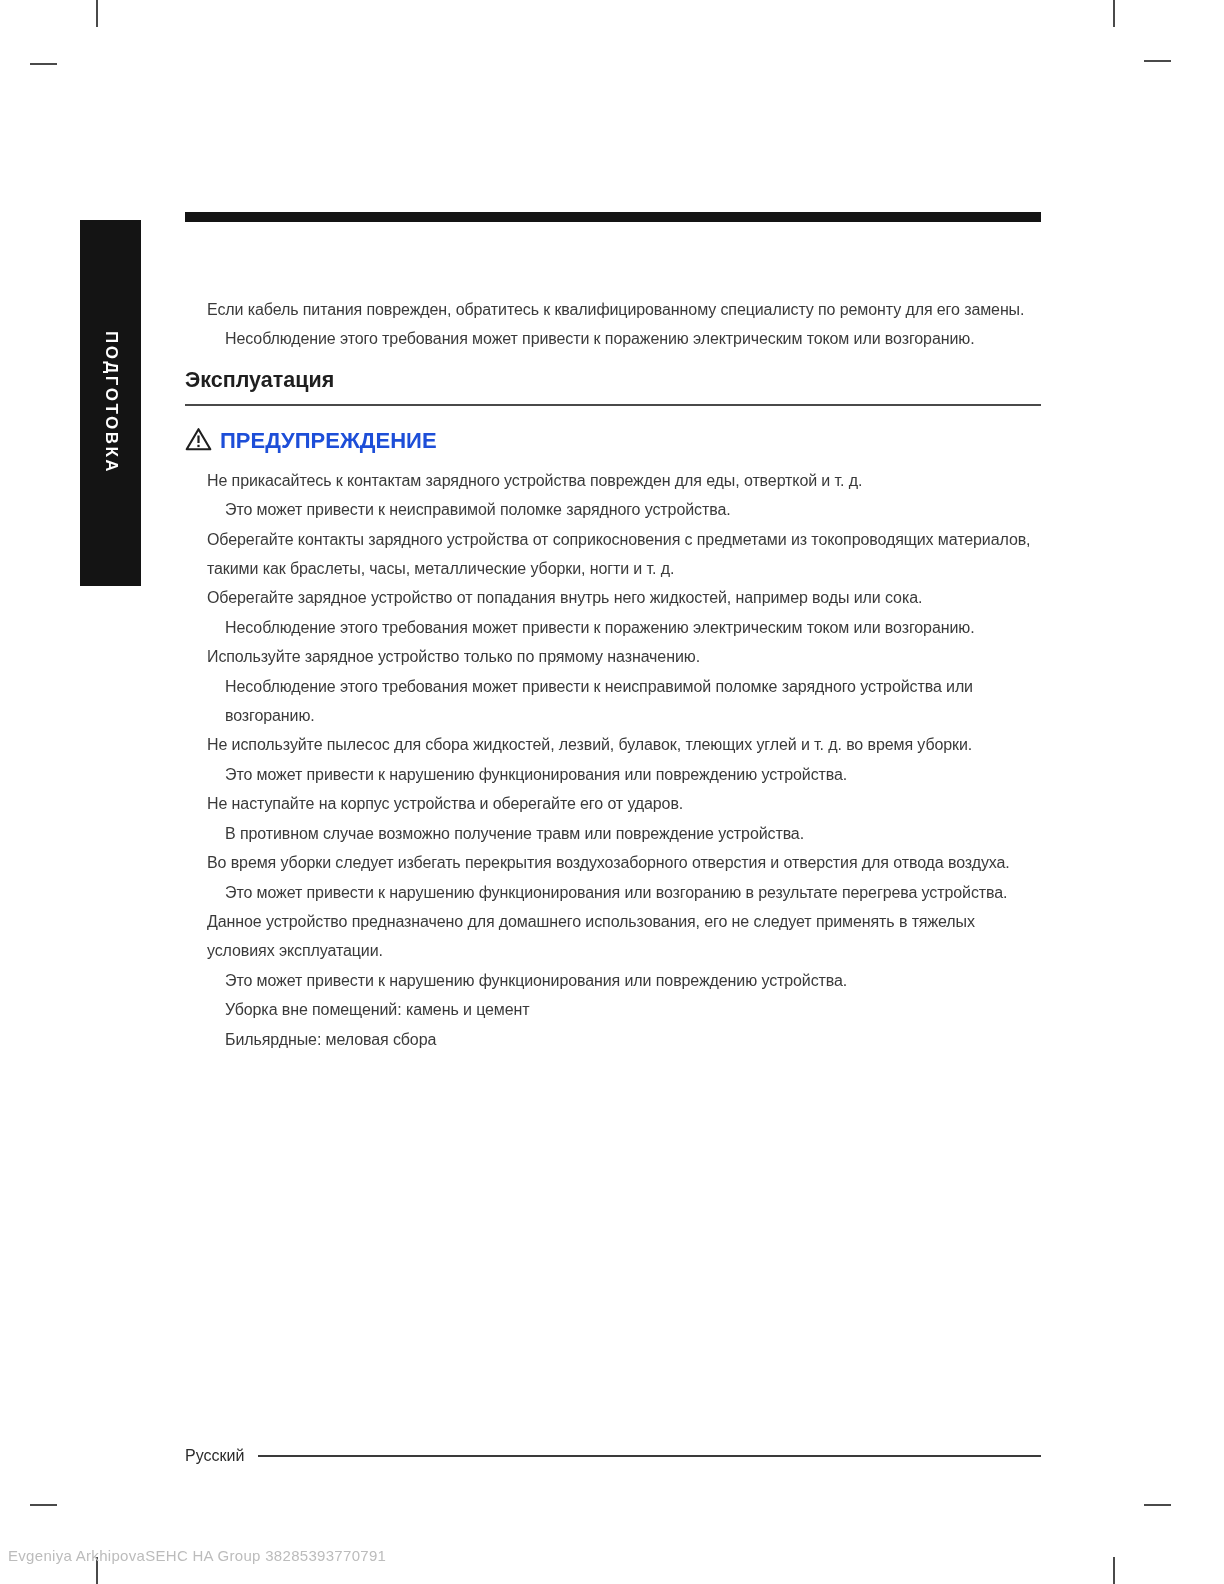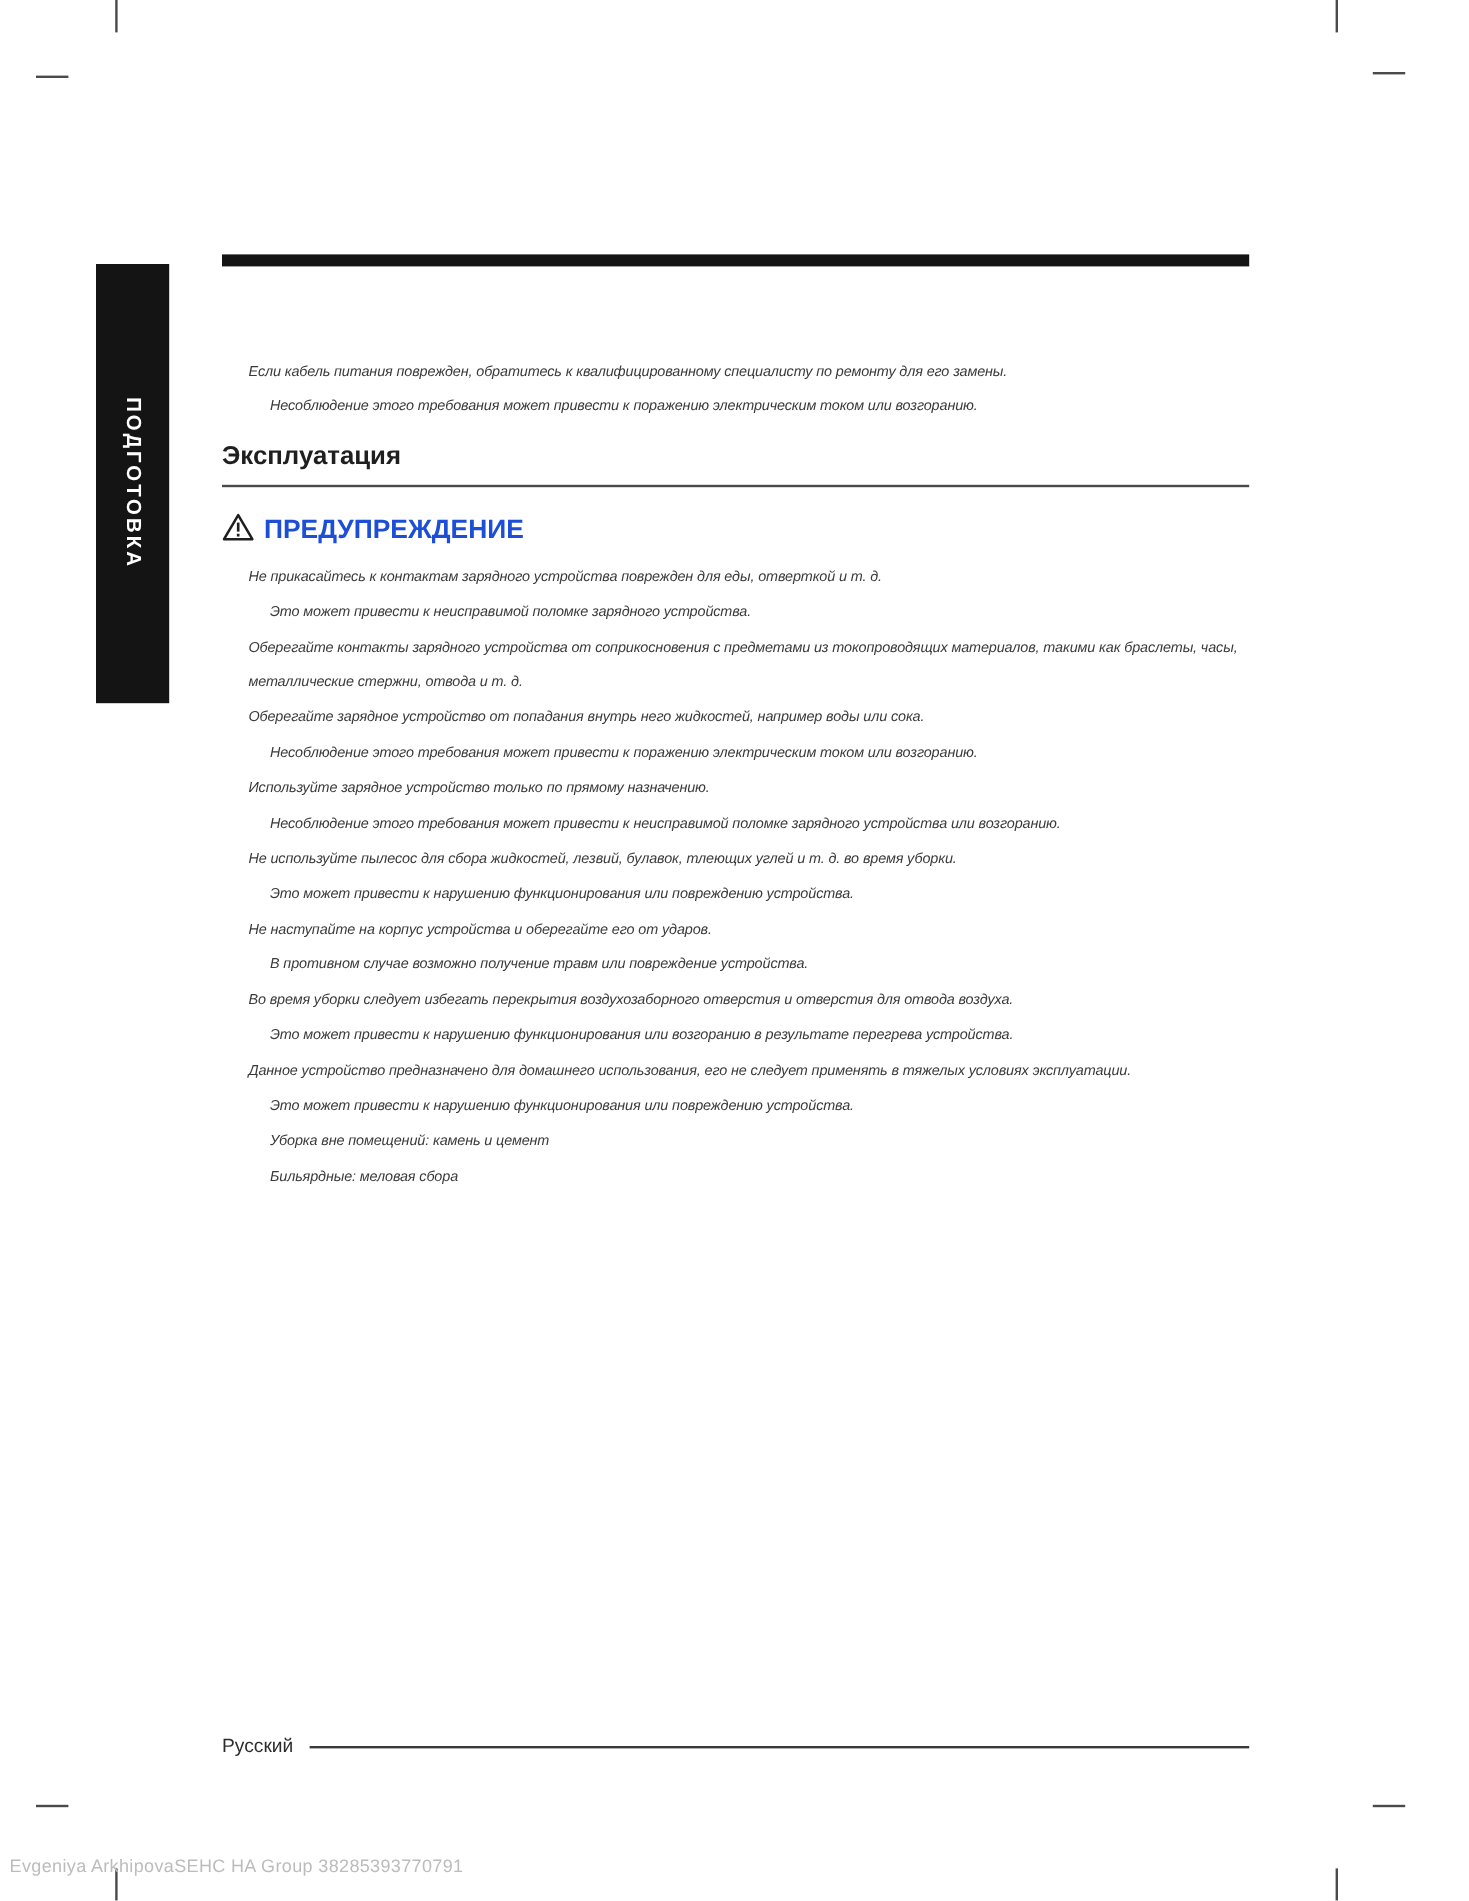--- a/index.html
+++ b/index.html
@@ -18,21 +18,21 @@
     position:absolute; left:80px; top:220px; width:61px; height:366px;
     background:#141414; display:flex; align-items:center; justify-content:center;
   }
   .sidebar-tab .vtext {
     writing-mode:vertical-rl; color:#ffffff; font-size:17px; font-weight:bold;
     letter-spacing:2.5px; white-space:nowrap;
   }
 
   .content { position:absolute; left:185px; top:295px; width:856px; }
 
-  .para { font-size:12px; line-height:29.4px; letter-spacing:-0.1px;font-style:italic; }
+  .para { font-size:16px; line-height:29.4px; letter-spacing:-0.1px; }
   .para.main { margin-left:22px; }
   .para.sub  { margin-left:40px; }
 
   .section-title {
     margin:14px 0 15px 0; padding:0 0 11px 0;
     font-size:21.5px; font-weight:bold; color:#1f1f1f;
     border-bottom:2px solid #4a4a4a;
   }
 
   .warning-heading {
@@ -96,21 +96,21 @@
           <rect x="12.4" y="8.5" width="2.2" height="7.5" fill="#1f1f1f"></rect>
           <rect x="12.4" y="17.8" width="2.2" height="2.3" fill="#1f1f1f"></rect>
         </svg>
       </span>
       <span>ПРЕДУПРЕЖДЕНИЕ</span>
     </div>
 
     <div class="body-paragraphs">
         <div class="para main">Не прикасайтесь к контактам зарядного устройства поврежден для еды, отверткой и т. д.</div>
         <div class="para sub">Это может привести к неисправимой поломке зарядного устройства.</div>
-        <div class="para main">Оберегайте контакты зарядного устройства от соприкосновения с предметами из токопроводящих материалов, такими как браслеты, часы, металлические стержни, отвода и т. д.</div>
+        <div class="para main">Оберегайте контакты зарядного устройства от соприкосновения с предметами из токопроводящих материалов, такими как браслеты, часы, металлические уборки, ногти и т. д.</div>
         <div class="para main">Оберегайте зарядное устройство от попадания внутрь него жидкостей, например воды или сока.</div>
         <div class="para sub">Несоблюдение этого требования может привести к поражению электрическим током или возгоранию.</div>
         <div class="para main">Используйте зарядное устройство только по прямому назначению.</div>
         <div class="para sub">Несоблюдение этого требования может привести к неисправимой поломке зарядного устройства или возгоранию.</div>
         <div class="para main">Не используйте пылесос для сбора жидкостей, лезвий, булавок, тлеющих углей и т. д. во время уборки.</div>
         <div class="para sub">Это может привести к нарушению функционирования или повреждению устройства.</div>
         <div class="para main">Не наступайте на корпус устройства и оберегайте его от ударов.</div>
         <div class="para sub">В противном случае возможно получение травм или повреждение устройства.</div>
         <div class="para main">Во время уборки следует избегать перекрытия воздухозаборного отверстия и отверстия для отвода воздуха.</div>
         <div class="para sub">Это может привести к нарушению функционирования или возгоранию в результате перегрева устройства.</div>

